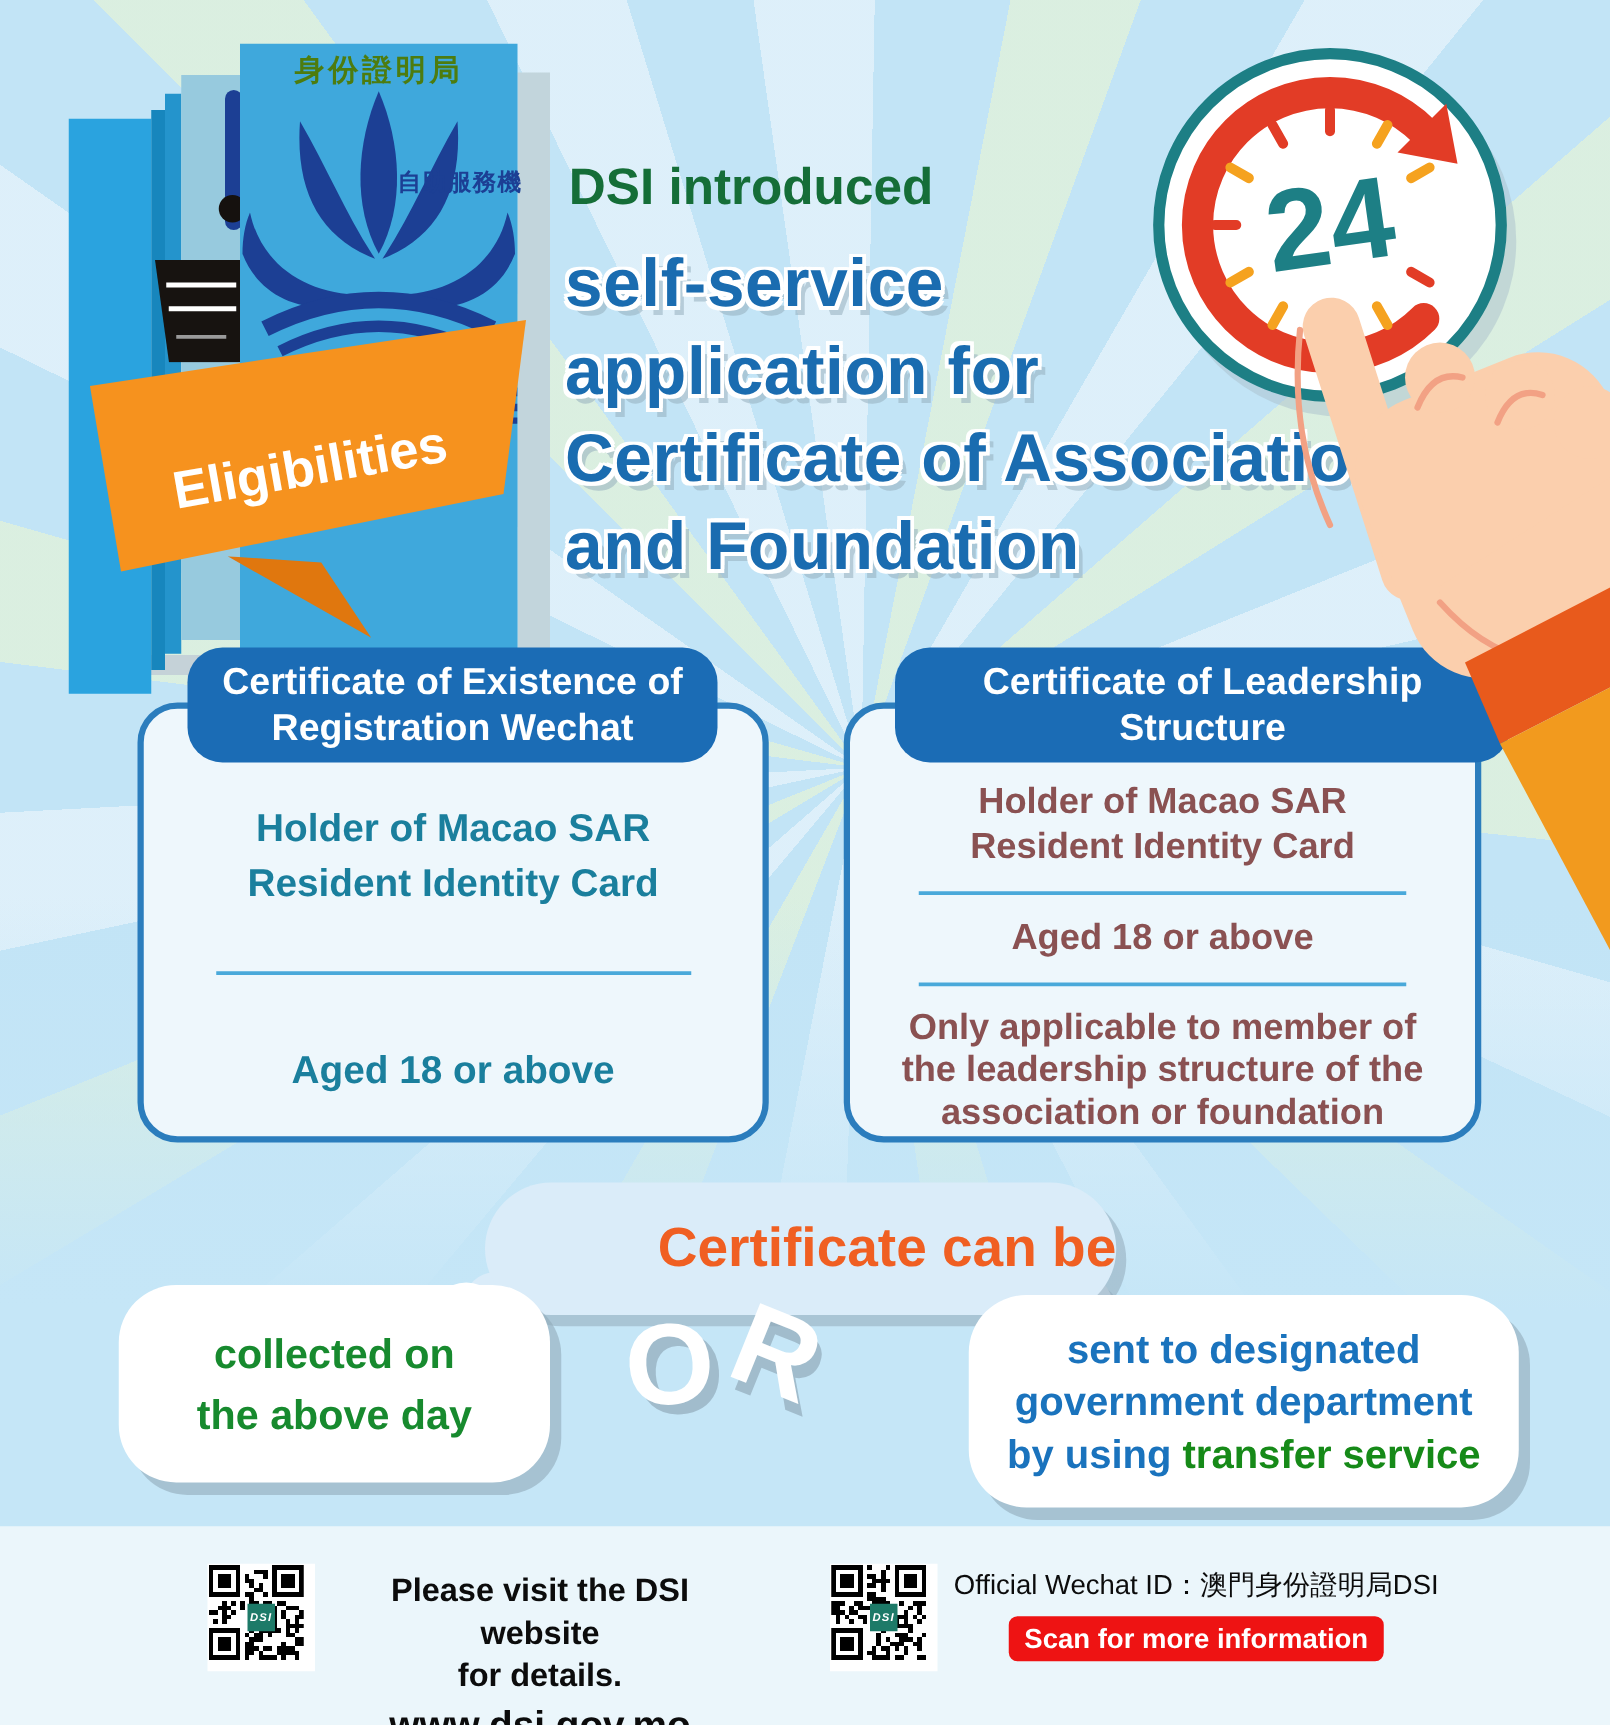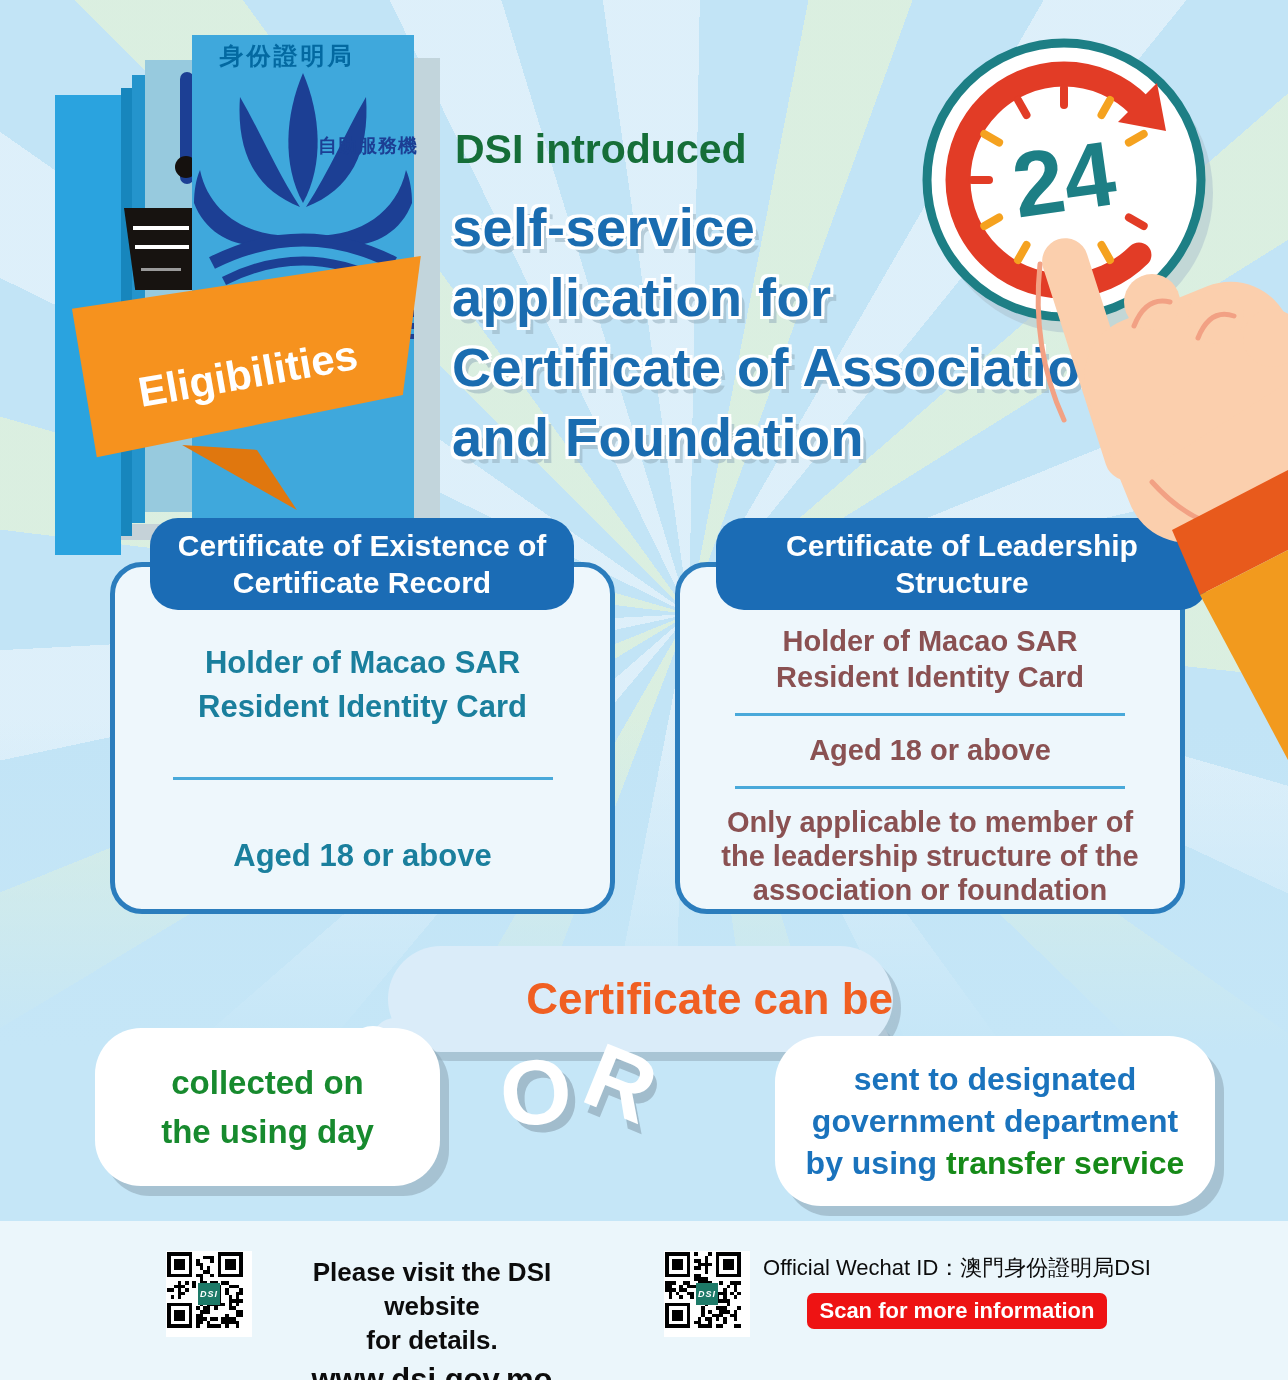--- a/index.html
+++ b/index.html
@@ -25,22 +25,22 @@
   .k-panel{left:145px;top:60px;width:52px;height:452px;background:#97cade;}
   .k-handle{left:180px;top:72px;width:14px;height:112px;background:#1c3f94;border-radius:8px;}
   .k-dot{left:175px;top:156px;width:22px;height:22px;background:#15110e;border-radius:50%;}
   .k-printer{left:124px;top:208px;width:70px;height:82px;background:#171310;
     clip-path:polygon(0 0,100% 0,100% 100%,16% 100%);}
   .k-slot1{left:133px;top:226px;width:56px;height:4px;background:#fff;}
   .k-slot2{left:135px;top:245px;width:54px;height:4px;background:#fff;}
   .k-slot3{left:141px;top:268px;width:40px;height:3px;background:#9a9a9a;}
   .k-gray{left:414px;top:58px;width:26px;height:462px;background:#c2d5dc;}
   .k-poster{left:192px;top:35px;width:222px;height:487px;background:#3fa8dc;}
-  .k-cn-top{left:176px;top:40px;width:222px;text-align:center;
-    color:#0369a1;font-weight:bold;font-size:24px;letter-spacing:3px;}
+  .k-cn-top{left:192px;top:40px;width:222px;text-align:center;
+    color:#4d7c0f;font-weight:bold;font-size:24px;letter-spacing:3px;}
   .k-cn-mid{left:318px;top:133px;width:100px;text-align:center;
     color:#1c3f94;font-weight:bold;font-size:19px;letter-spacing:1px;}
 
   
   .banner{position:absolute;left:68px;top:252px;width:360px;height:270px;z-index:3;}
   .banner-tail{position:absolute;inset:0;background:#e0770e;
     clip-path:polygon(31.7% 71.5%,63.6% 95.6%,52.5% 73.3%);}
   .banner-main{position:absolute;inset:0;background:#f6921e;
     clip-path:polygon(1.1% 21%,98% 1.5%,93% 53%,8% 76%);}
   .banner-label{position:absolute;left:20px;top:98px;width:320px;text-align:center;
@@ -208,21 +208,21 @@
         <path d="M140,234 C134,292 142,342 164,390"></path>
         <path d="M234,296 q12,-30 36,-24"></path>
         <path d="M298,308 q12,-30 36,-22"></path>
         <path d="M252,452 q36,40 76,46"></path>
       </g>
       <polygon points="272,500 388,440 388,520 300,565" fill="#e85a1c"></polygon>
       <polygon points="300,565 388,520 388,730" fill="#f29a1e"></polygon>
     </g>
   </svg>
 
-  <div class="chip chip-left">Certificate of Existence of Certificate Record</div>
+  <div class="chip chip-left">Certificate of Existence of Registration Wechat</div>
   <div class="card card-left">
     <div class="card-inner">
       <div class="req-teal">Holder of Macao SAR Resident Identity Card</div>
       <div class="divider"></div>
       <div class="req-teal">Aged 18 or above</div>
     </div>
   </div>
 
   <div class="chip chip-right">Certificate of Leadership Structure</div>
   <div class="card card-right">
@@ -239,21 +239,21 @@
   <div class="bump cloudy" style="left:842px;top:1020px;width:48px;height:48px;"></div>
   <div class="bump white" style="left:344px;top:1026px;width:58px;height:58px;"></div>
   <div class="bump white" style="left:880px;top:1050px;width:30px;height:30px;"></div>
 
   <div class="cloud">
     <div class="cloud-title">Certificate can be</div>
   </div>
 
   <div class="bubble bubble-left">
     <div class="green-line">collected on</div>
-    <div class="green-line">the using day</div>
+    <div class="green-line">the above day</div>
   </div>
 
   <div class="or"><span class="o">O</span><span class="r">R</span></div>
 
   <div class="bubble bubble-right">
     <div class="blue-line">sent to designated</div>
     <div class="blue-line">government department</div>
     <div class="blue-line"><span>by using </span><span class="hl-green">transfer service</span></div>
   </div>
 

